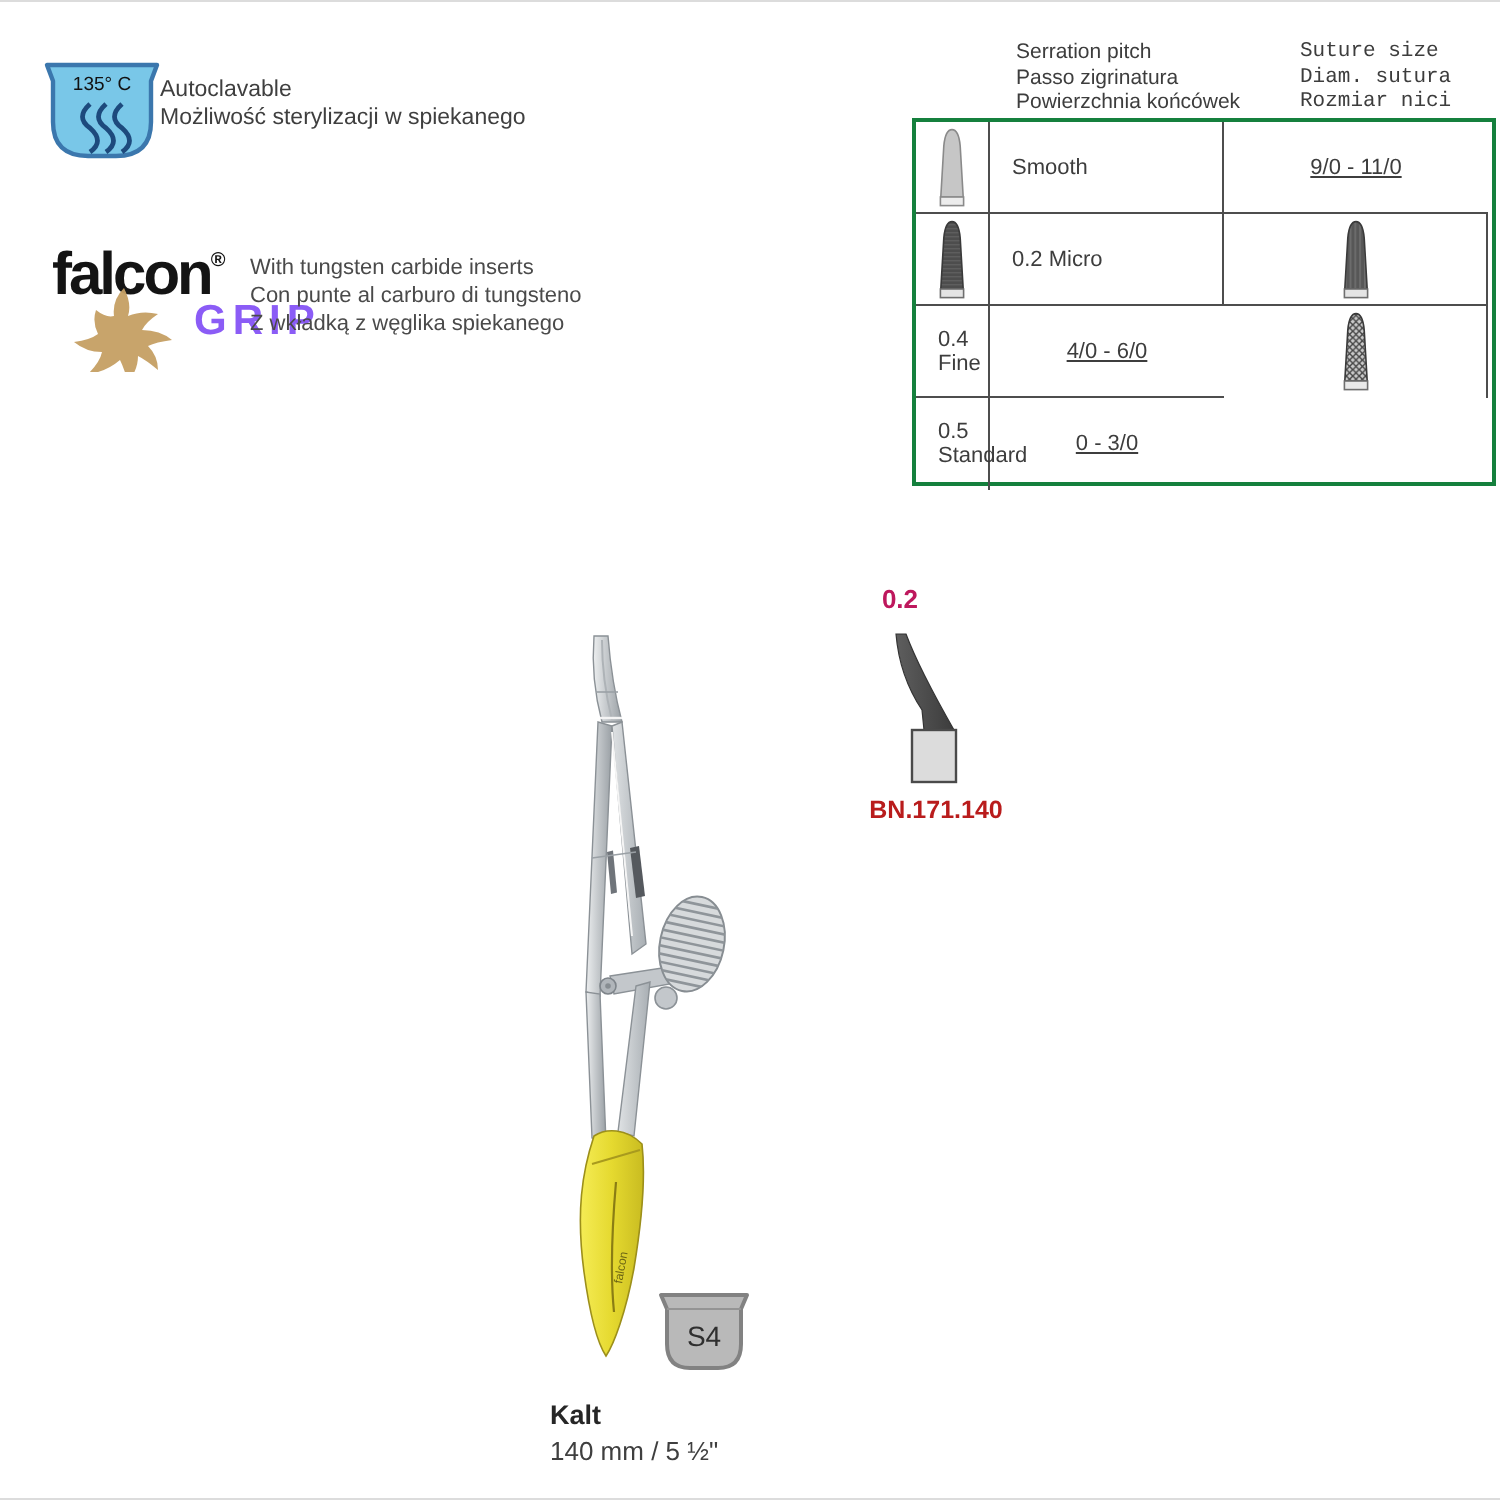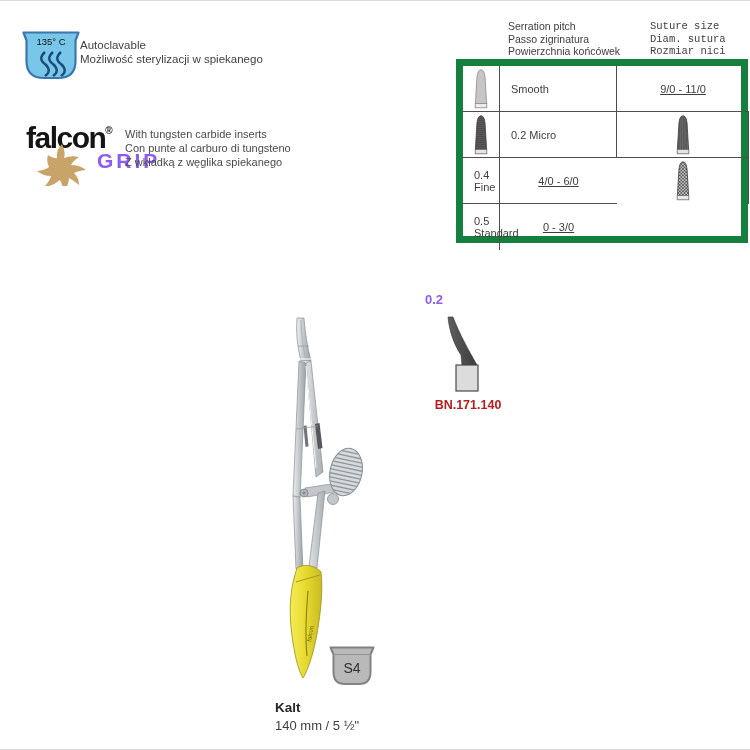--- a/index.html
+++ b/index.html
@@ -20,33 +20,33 @@
   .falcon-l2{left:125px;top:141px;font-size:11px;color:#4a4a4a;}
   .falcon-l3{left:125px;top:155px;font-size:11px;color:#4a4a4a;}
   
   .hdr{font-size:10.5px;line-height:12.5px;color:#3d3d3d;white-space:nowrap;}
   .hdr-left{left:508px;top:19px;}
   .hdr-right{left:650px;top:19px;font-family:Liberation Mono, monospace;}
   
   .ser-table{
     left:456px;top:58px;width:292px;height:184px;
     display:grid;grid-template-columns:37px 117px 132px;grid-template-rows:repeat(4,46px);
-    border:7px solid #15803d;box-sizing:border-box;
+    border:2px solid #15803d;box-sizing:border-box;
   }
   .ser-table .cell{
     border-right:1px solid #4d4d4d;border-bottom:1px solid #4d4d4d;
     display:flex;align-items:center;box-sizing:border-box;font-size:11px;color:#3d3d3d;
   }
   .ser-table .cell.last-col{border-right:none;text-decoration:underline;}
   .ser-table .cell.last-row{border-bottom:none;}
   .ser-table .tip-cell{justify-content:center;}
   .ser-table .label-cell{padding-left:11px;}
   .ser-table .suture-cell{justify-content:center;}
   
-  .serr-val{left:425px;top:291px;width:50px;font-size:13px;font-weight:bold;color:#8b5cf6;}
+  .serr-val{left:425px;top:291px;width:50px;text-align:center;font-size:13px;font-weight:bold;color:#be185d;}
   .prod-code{left:418px;top:397px;width:100px;text-align:center;font-size:12.5px;font-weight:bold;color:#b91c1c;}
   
   .prod-name{left:275px;top:699px;font-size:13.5px;font-weight:bold;color:#262626;}
   .prod-size{left:275px;top:717px;font-size:13px;color:#3f3f3f;}
 </style>
 </head>
 <body>
 
 <div id="page">
 

